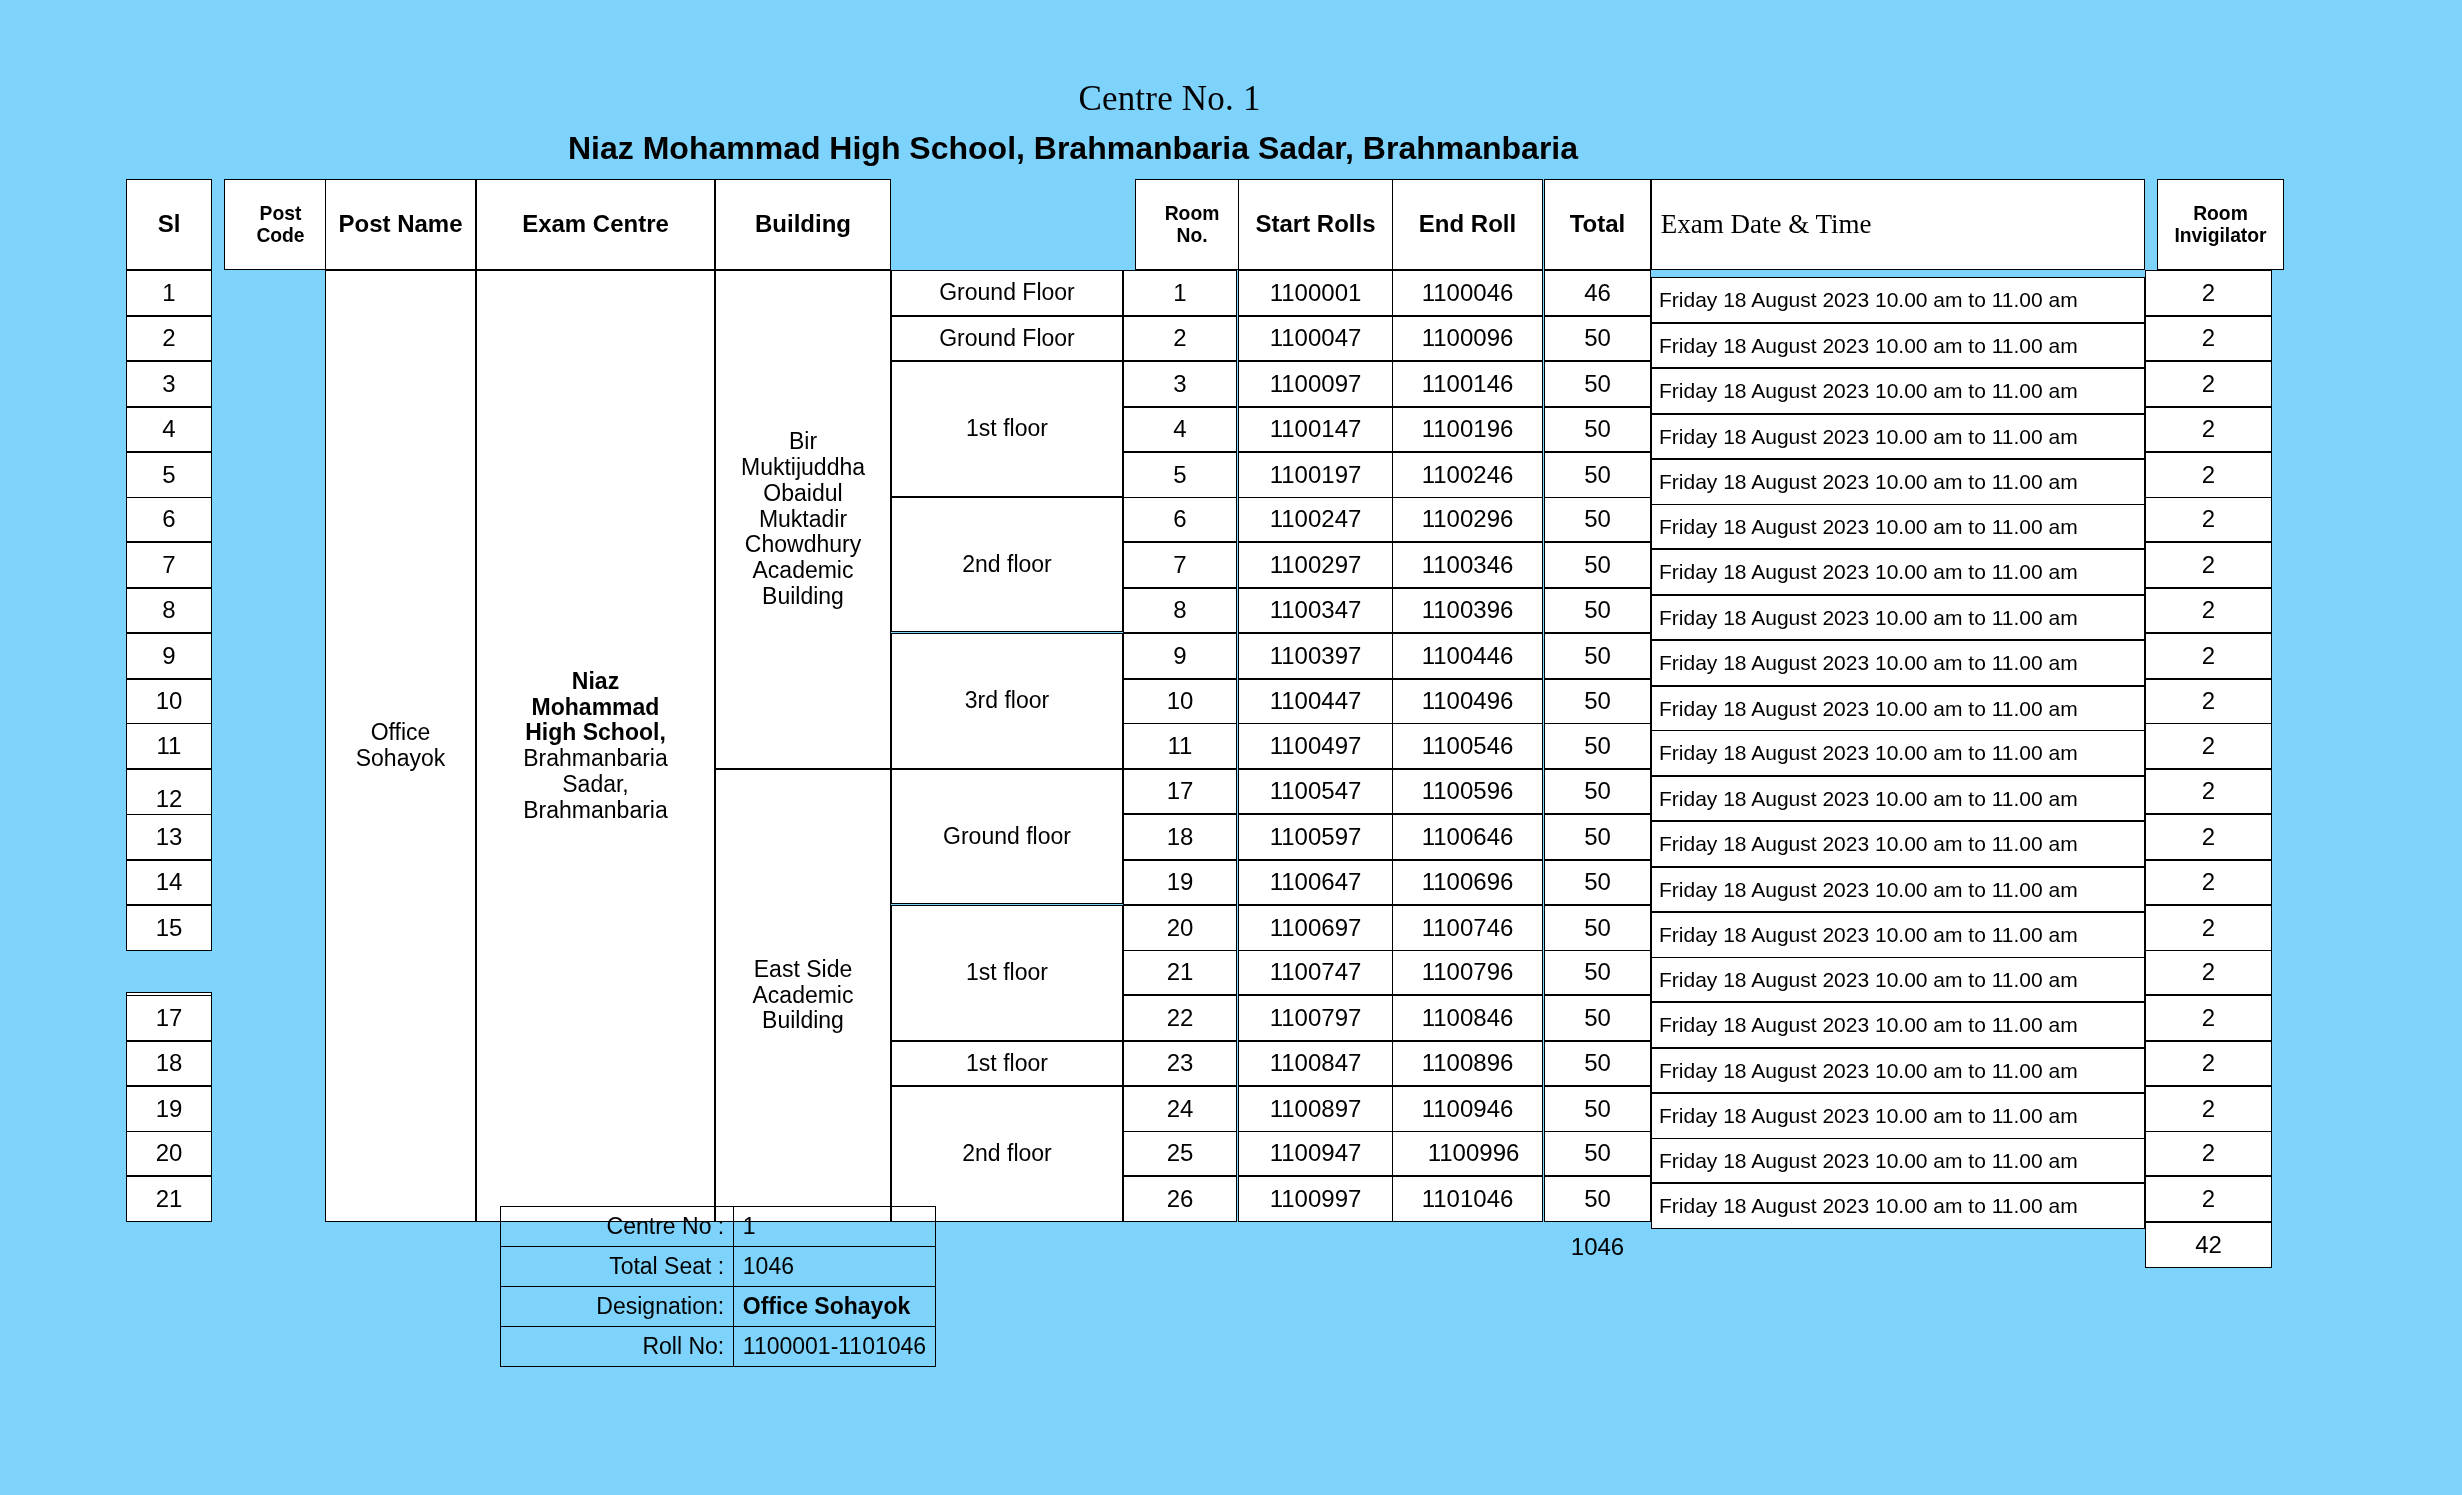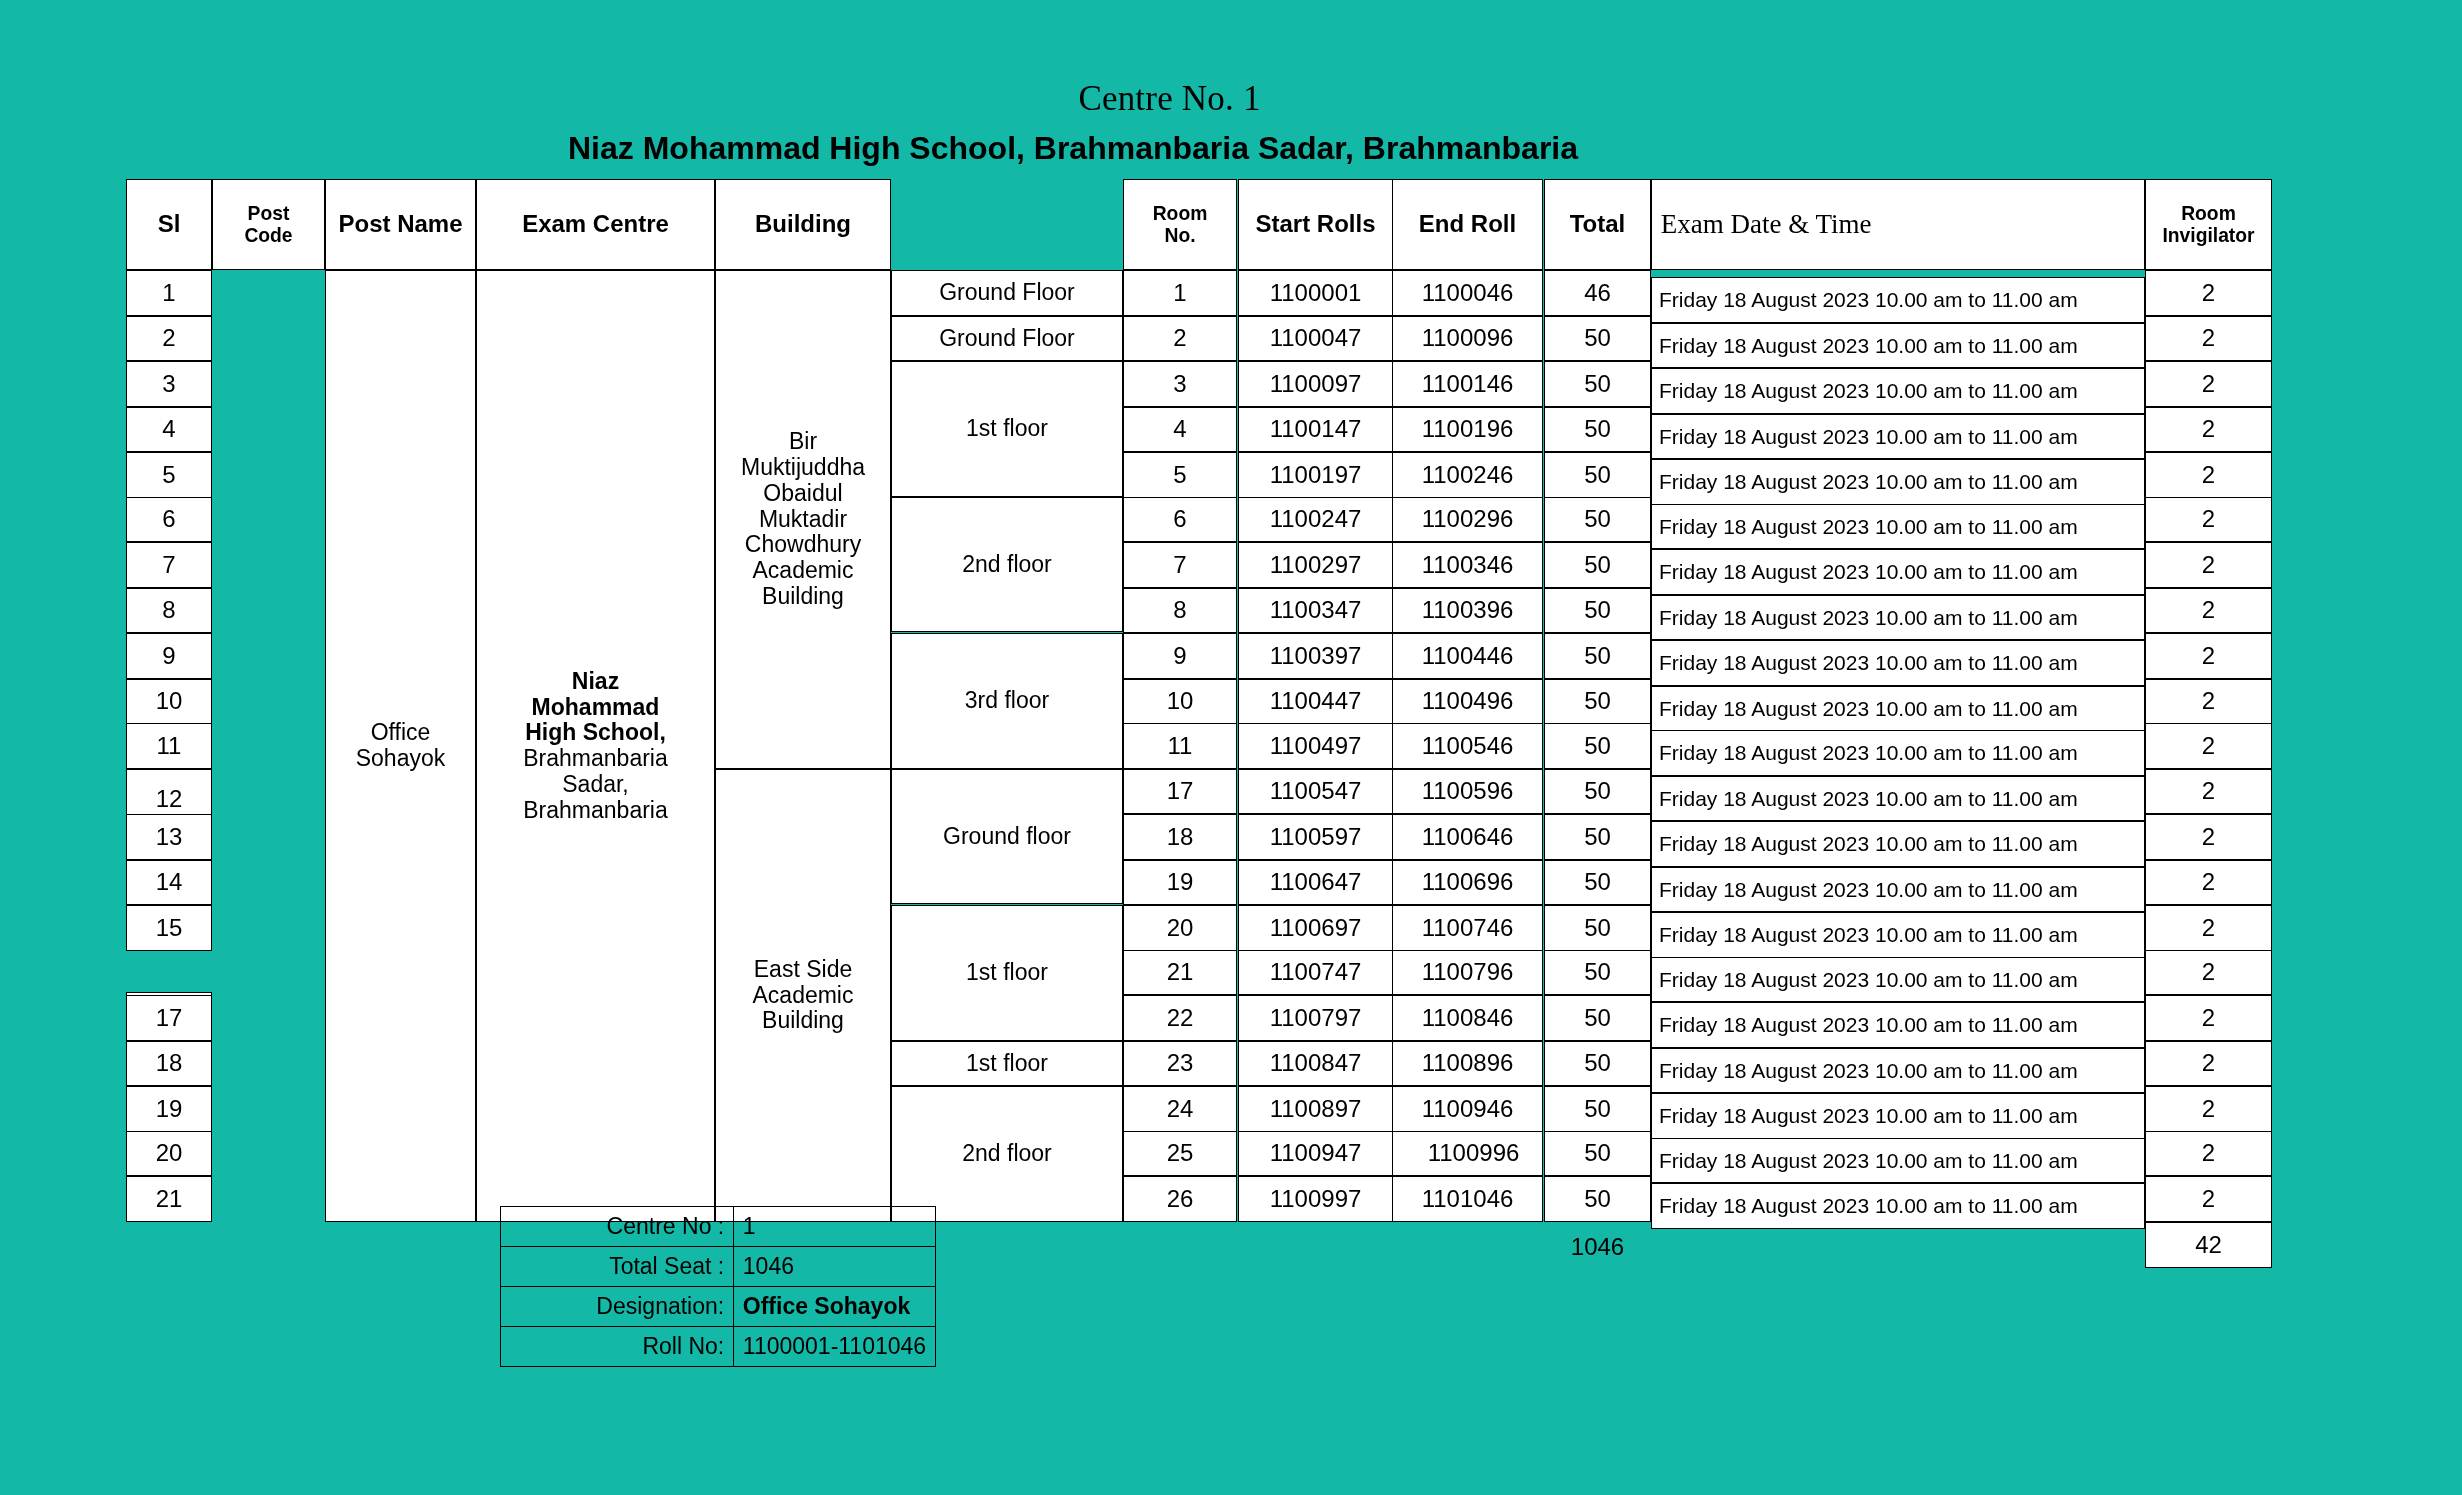--- a/index.html
+++ b/index.html
@@ -8,21 +8,21 @@
     width: 2462px; height: 1495px;
     background: #ffffff;
     font-family: "Liberation Sans", sans-serif;
     color: #000000;
     overflow: hidden;
   }
   #page {
     position: relative;
     width: 2462px;
     height: 1495px;
-    background: #14b8a6;
+    background: #7dd3fc;
   }
 
   
   .title-serif {
     position: absolute;
     left: 0; top: 81px;
     width: 2339px;
     text-align: center;
     font-family: "Liberation Serif", serif;
     font-size: 35px;
@@ -62,20 +62,21 @@
     font-size: 23px;
     line-height: 1.12;
     overflow: hidden;
   }
   .cell.hdr {
     font-weight: bold;
     font-size: 24px;
   }
   .cell.hdr.small {
     font-size: 19.3px;
+    margin-left: 12px;
   }
   .cell.serif-hdr {
     font-family: "Liberation Serif", serif;
     font-weight: 400;
     font-size: 27px;
     justify-content: flex-start;
     padding-left: 8.8px;
     text-align: left;
   }
   .cell.num { font-size: 24px; }

